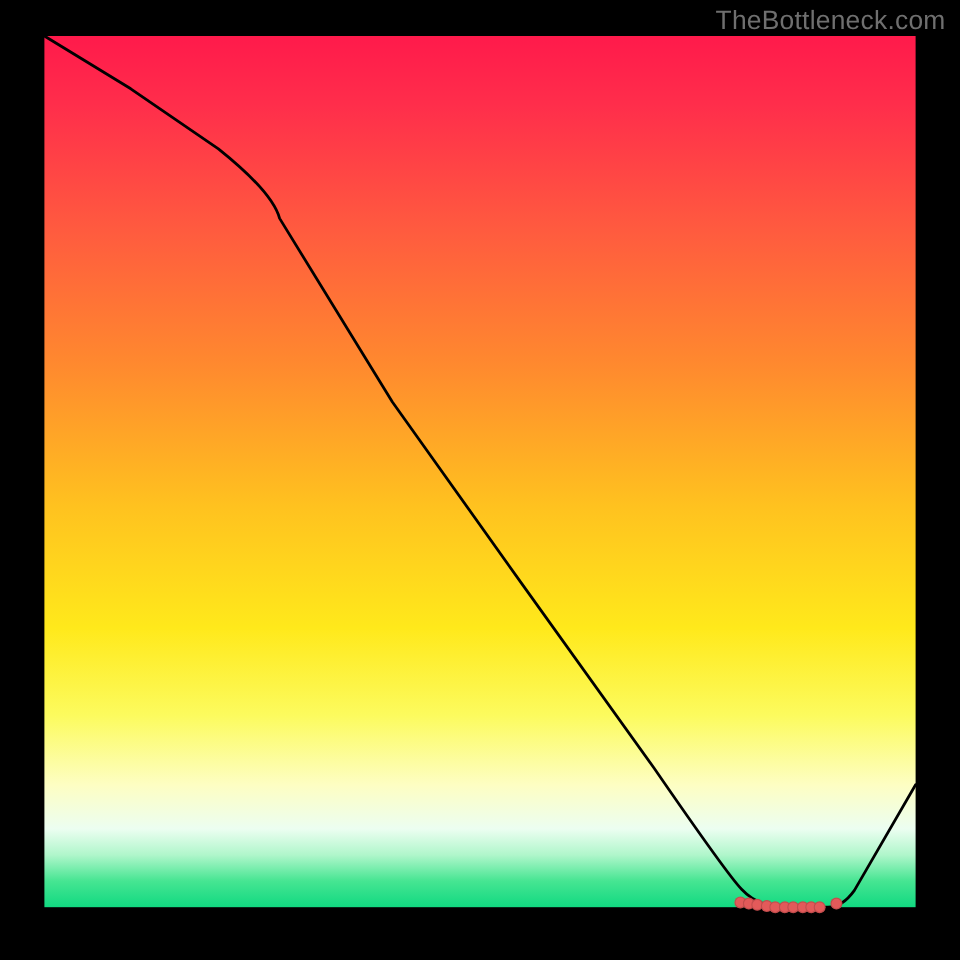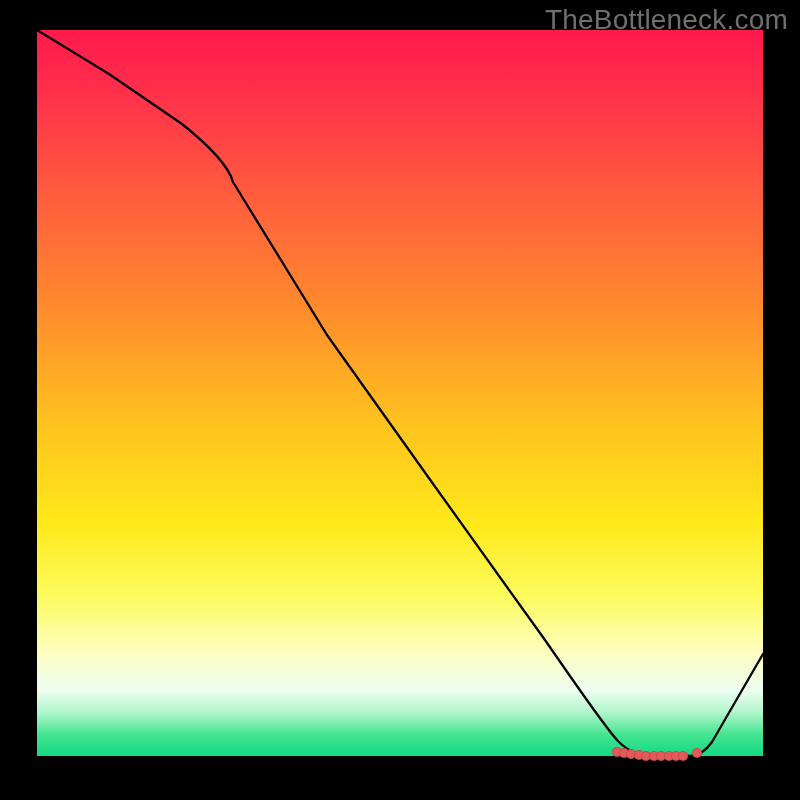--- a/index.html
+++ b/index.html
@@ -15,21 +15,21 @@
     position: relative;
     width: 800px;
     height: 800px;
     background: #000;
   }
   .watermark {
     position: absolute;
     top: 4px;
     right: 12px;
     color: #6f6f6f;
-    font-size: 28px;
+    font-size: 22px;
     letter-spacing: 0.2px;
     z-index: 10;
   }
   .plot-area {
     position: absolute;
     left: 37px;
     top: 30px;
     width: 726px;
     height: 726px;
     background: linear-gradient(to bottom,

